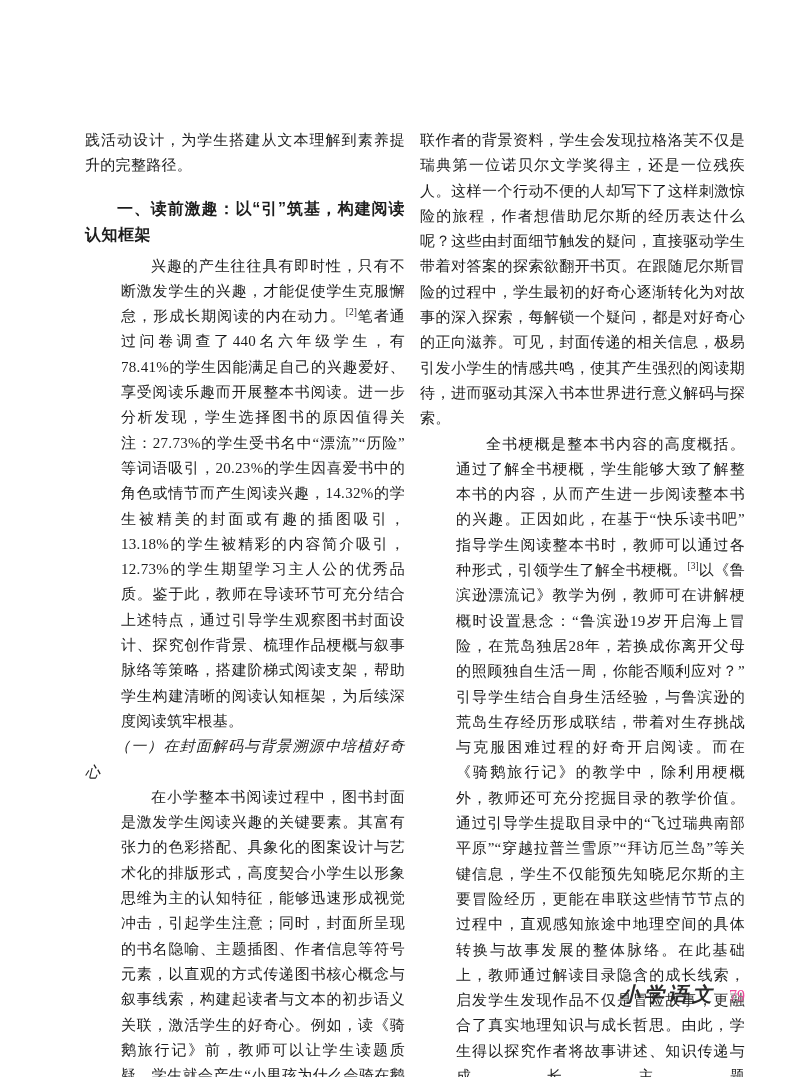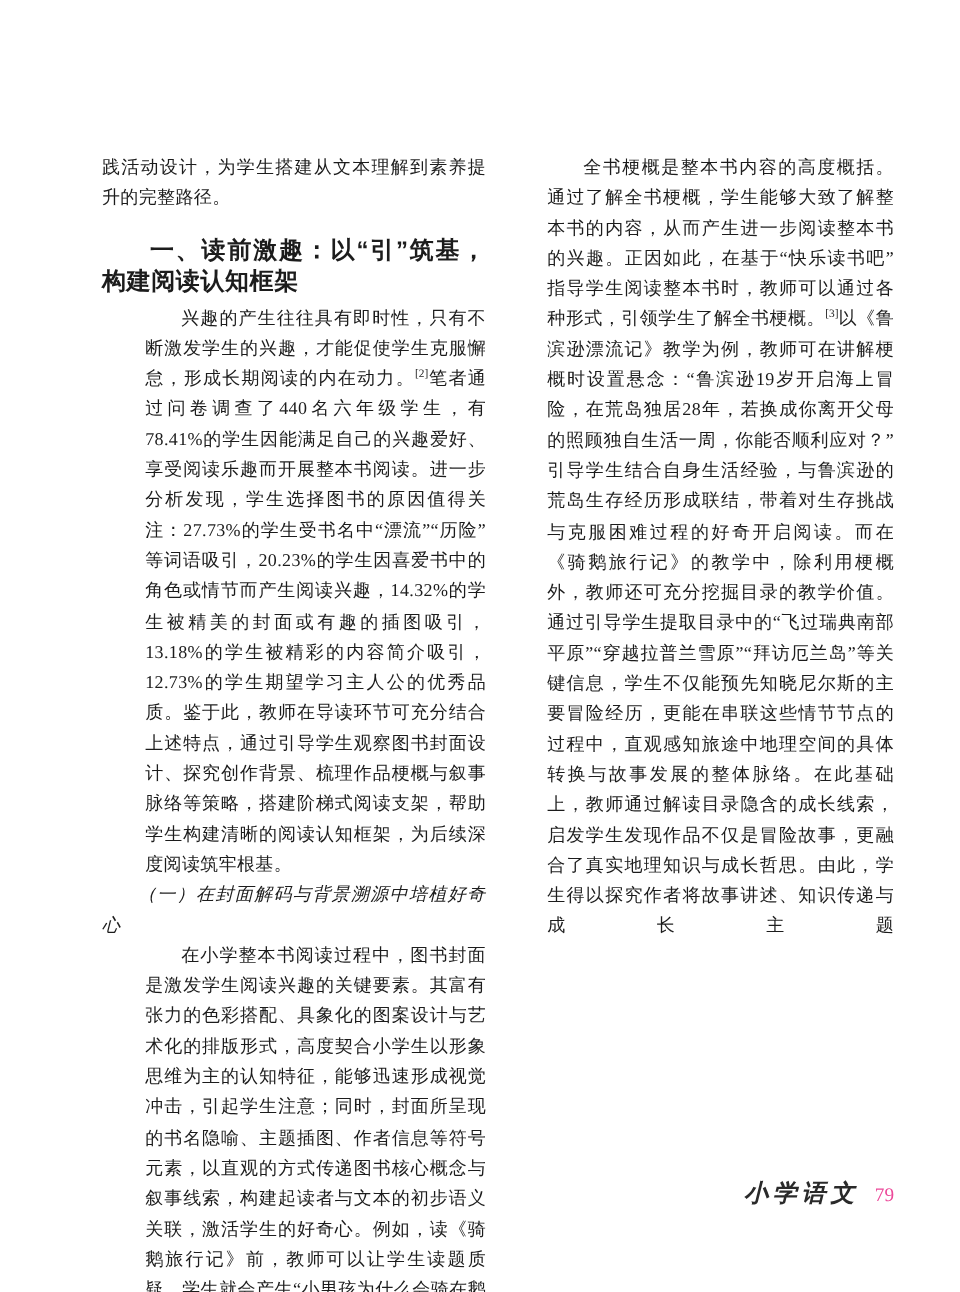--- a/index.html
+++ b/index.html
@@ -25,21 +25,21 @@
     font-size: 15px;
     line-height: 25.3px;
     text-align: justify;
     letter-spacing: 0.3px;
   }
   .blk.para { text-indent: 2em; margin-left: 36px; }
   .blk.cont { text-indent: 0; }
   .blk.heading {
     font-family: "Liberation Sans", "DejaVu Sans", sans-serif;
     font-weight: 700;
-    font-size: 20px;
+    font-size: 16px;
     line-height: 26.5px;
     text-indent: 2em;
     margin: 17px 0 5px 0;
     letter-spacing: 0.5px;
   }
   .blk.sub {
     font-style: italic;
     text-indent: 2em;
     letter-spacing: 0.8px;
   }
@@ -78,20 +78,21 @@
 <div class="page">
   <div class="content">
     <div class="col left">
         <div class="blk cont"><span>践活动设计，为学生搭建从文本理解到素养提升的完整路径。</span></div>
         <div class="blk heading"><span>一、读前激趣：以“引”筑基，构建阅读认知框架</span></div>
         <div class="blk para"><span>兴趣的产生往往具有即时性，只有不断激发学生的兴趣，才能促使学生克服懈怠，形成长期阅读的内在动力。</span><sup class="ref">[2]</sup><span>笔者通过问卷调查了440名六年级学生，有78.41%的学生因能满足自己的兴趣爱好、享受阅读乐趣而开展整本书阅读。进一步分析发现，学生选择图书的原因值得关注：27.73%的学生受书名中“漂流”“历险”等词语吸引，20.23%的学生因喜爱书中的角色或情节而产生阅读兴趣，14.32%的学生被精美的封面或有趣的插图吸引，13.18%的学生被精彩的内容简介吸引，12.73%的学生期望学习主人公的优秀品质。鉴于此，教师在导读环节可充分结合上述特点，通过引导学生观察图书封面设计、探究创作背景、梳理作品梗概与叙事脉络等策略，搭建阶梯式阅读支架，帮助学生构建清晰的阅读认知框架，为后续深度阅读筑牢根基。</span></div>
         <div class="blk sub"><span>（一）在封面解码与背景溯源中培植好奇心</span></div>
         <div class="blk para runover"><span>在小学整本书阅读过程中，图书封面是激发学生阅读兴趣的关键要素。其富有张力的色彩搭配、具象化的图案设计与艺术化的排版形式，高度契合小学生以形象思维为主的认知特征，能够迅速形成视觉冲击，引起学生注意；同时，封面所呈现的书名隐喻、主题插图、作者信息等符号元素，以直观的方式传递图书核心概念与叙事线索，构建起读者与文本的初步语义关联，激活学生的好奇心。例如，读《骑鹅旅行记》前，教师可以让学生读题质疑，学生就会产生“小男孩为什么会骑在鹅背上？”“既然是旅行会去哪些地方？”等一系列疑问。接着，引导学生关注封面提到的作者，适时关</span></div>
       </div>
     <div class="col right">
+        <div class="blk cont"><span>联作者的背景资料，学生会发现拉格洛芙不仅是瑞典第一位诺贝尔文学奖得主，还是一位残疾人。这样一个行动不便的人却写下了这样刺激惊险的旅程，作者想借助尼尔斯的经历表达什么呢？这些由封面细节触发的疑问，直接驱动学生带着对答案的探索欲翻开书页。在跟随尼尔斯冒险的过程中，学生最初的好奇心逐渐转化为对故事的深入探索，每解锁一个疑问，都是对好奇心的正向滋养。可见，封面传递的相关信息，极易引发小学生的情感共鸣，使其产生强烈的阅读期待，进而驱动其深入书本世界进行意义解码与探索。</span></div>
         <div class="blk para runover"><span>全书梗概是整本书内容的高度概括。通过了解全书梗概，学生能够大致了解整本书的内容，从而产生进一步阅读整本书的兴趣。正因如此，在基于“快乐读书吧”指导学生阅读整本书时，教师可以通过各种形式，引领学生了解全书梗概。</span><sup class="ref">[3]</sup><span>以《鲁滨逊漂流记》教学为例，教师可在讲解梗概时设置悬念：“鲁滨逊19岁开启海上冒险，在荒岛独居28年，若换成你离开父母的照顾独自生活一周，你能否顺利应对？”引导学生结合自身生活经验，与鲁滨逊的荒岛生存经历形成联结，带着对生存挑战与克服困难过程的好奇开启阅读。而在《骑鹅旅行记》的教学中，除利用梗概外，教师还可充分挖掘目录的教学价值。通过引导学生提取目录中的“飞过瑞典南部平原”“穿越拉普兰雪原”“拜访厄兰岛”等关键信息，学生不仅能预先知晓尼尔斯的主要冒险经历，更能在串联这些情节节点的过程中，直观感知旅途中地理空间的具体转换与故事发展的整体脉络。在此基础上，教师通过解读目录隐含的成长线索，启发学生发现作品不仅是冒险故事，更融合了真实地理知识与成长哲思。由此，学生得以探究作者将故事讲述、知识传递与成长主题</span></div>
       </div>
   </div>
 
   <div class="footer">
     <span class="journal">小学语文</span>
     <span class="pagenum">79</span>
   </div>
 </div>
 

